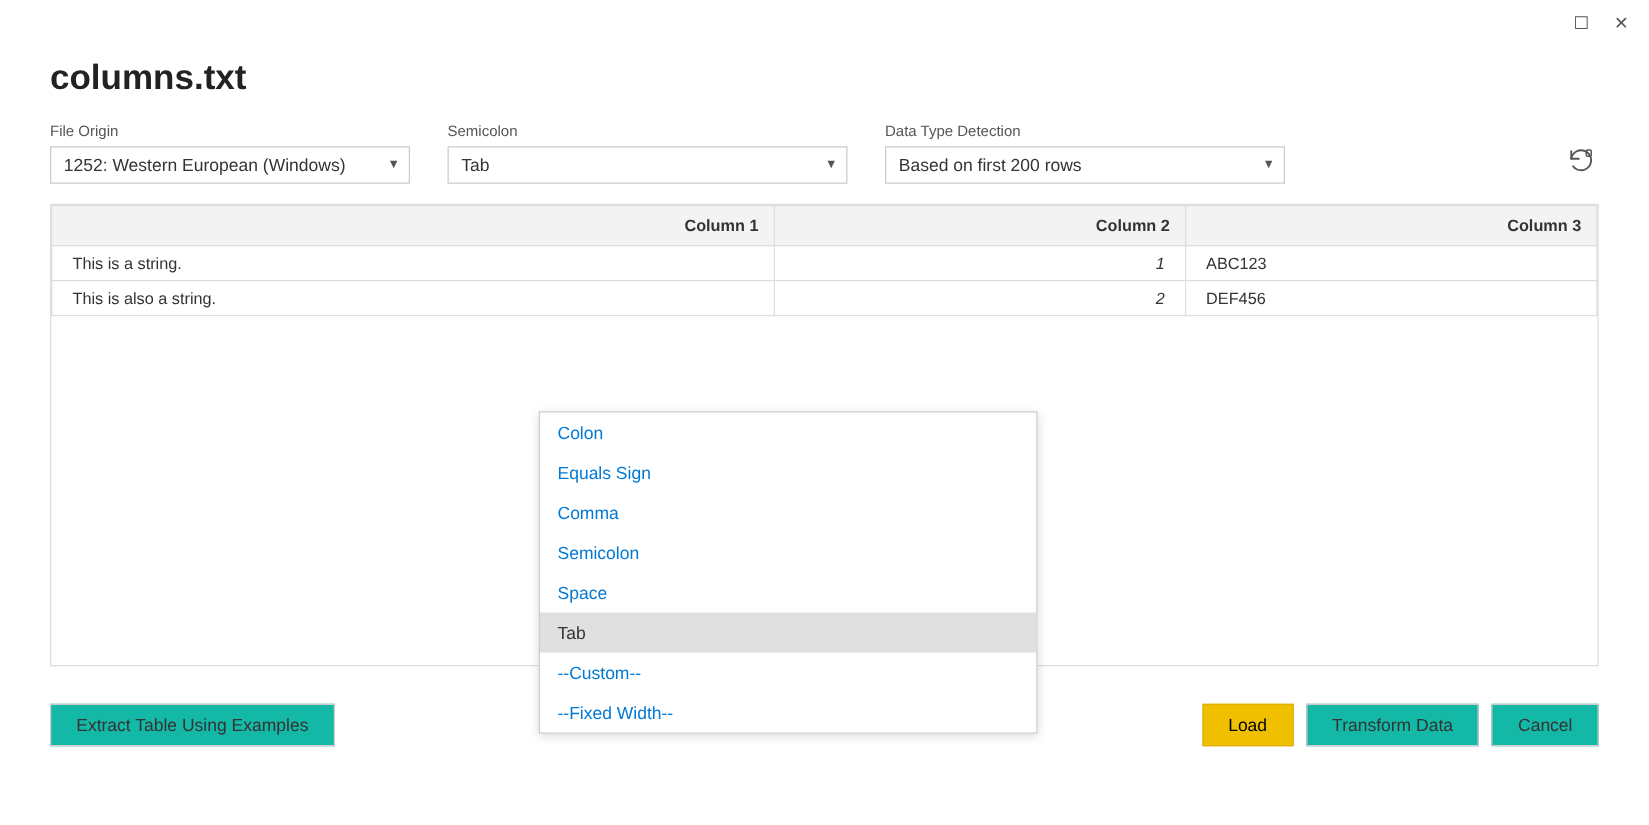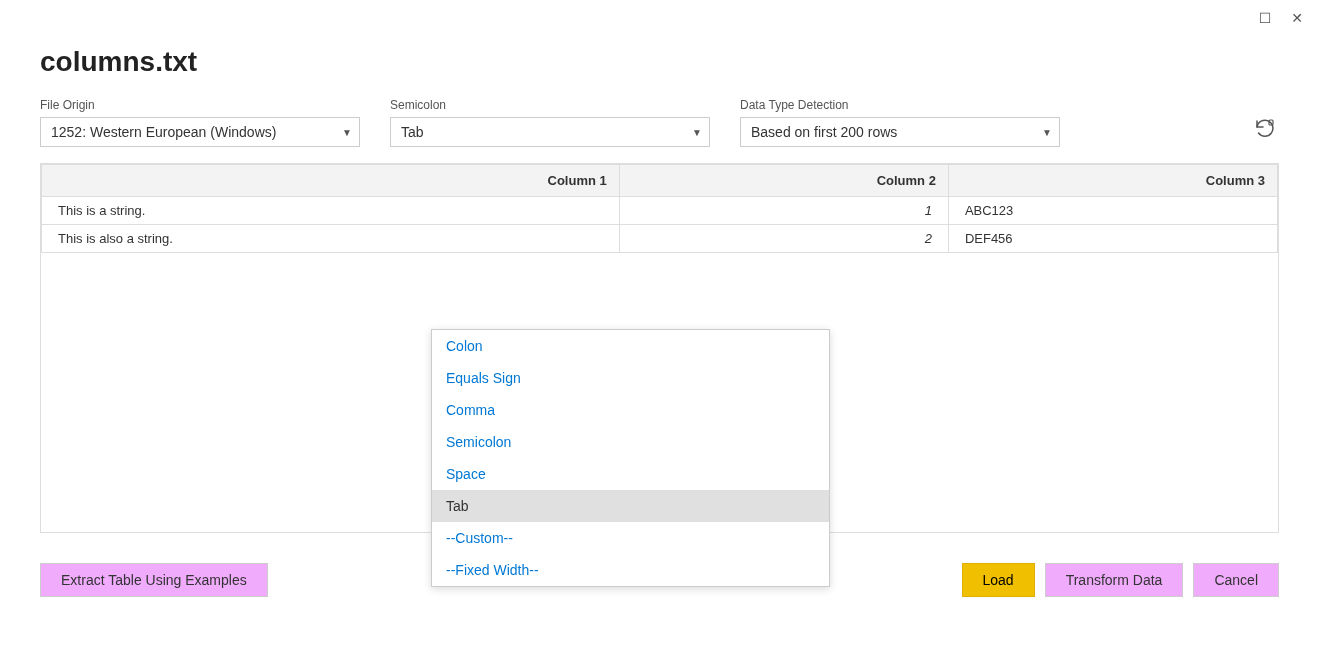--- a/index.html
+++ b/index.html
@@ -84,21 +84,21 @@
       position: absolute;
       right: 8px;
       top: 50%;
       transform: translateY(-50%);
       pointer-events: none;
       font-size: 10px;
       color: #555;
     }
 
     .file-origin-select {
-      width: 320px;
+      width: 288px;
     }
 
     .delimiter-select {
       width: 320px;
     }
 
     .data-type-select {
       width: 320px;
     }
 
@@ -161,21 +161,21 @@
     .footer-right {
       display: flex;
       gap: 10px;
     }
 
     .btn {
       padding: 8px 20px;
       font-size: 14px;
       cursor: pointer;
       border: 1px solid #ccc;
-      background: #f0abfc;
+      background: #14b8a6;
       color: #333;
     }
 
     .btn-primary {
       background: #f0c000;
       border: 1px solid #e0b000;
       color: #000;
       font-weight: 500;
     }
 

